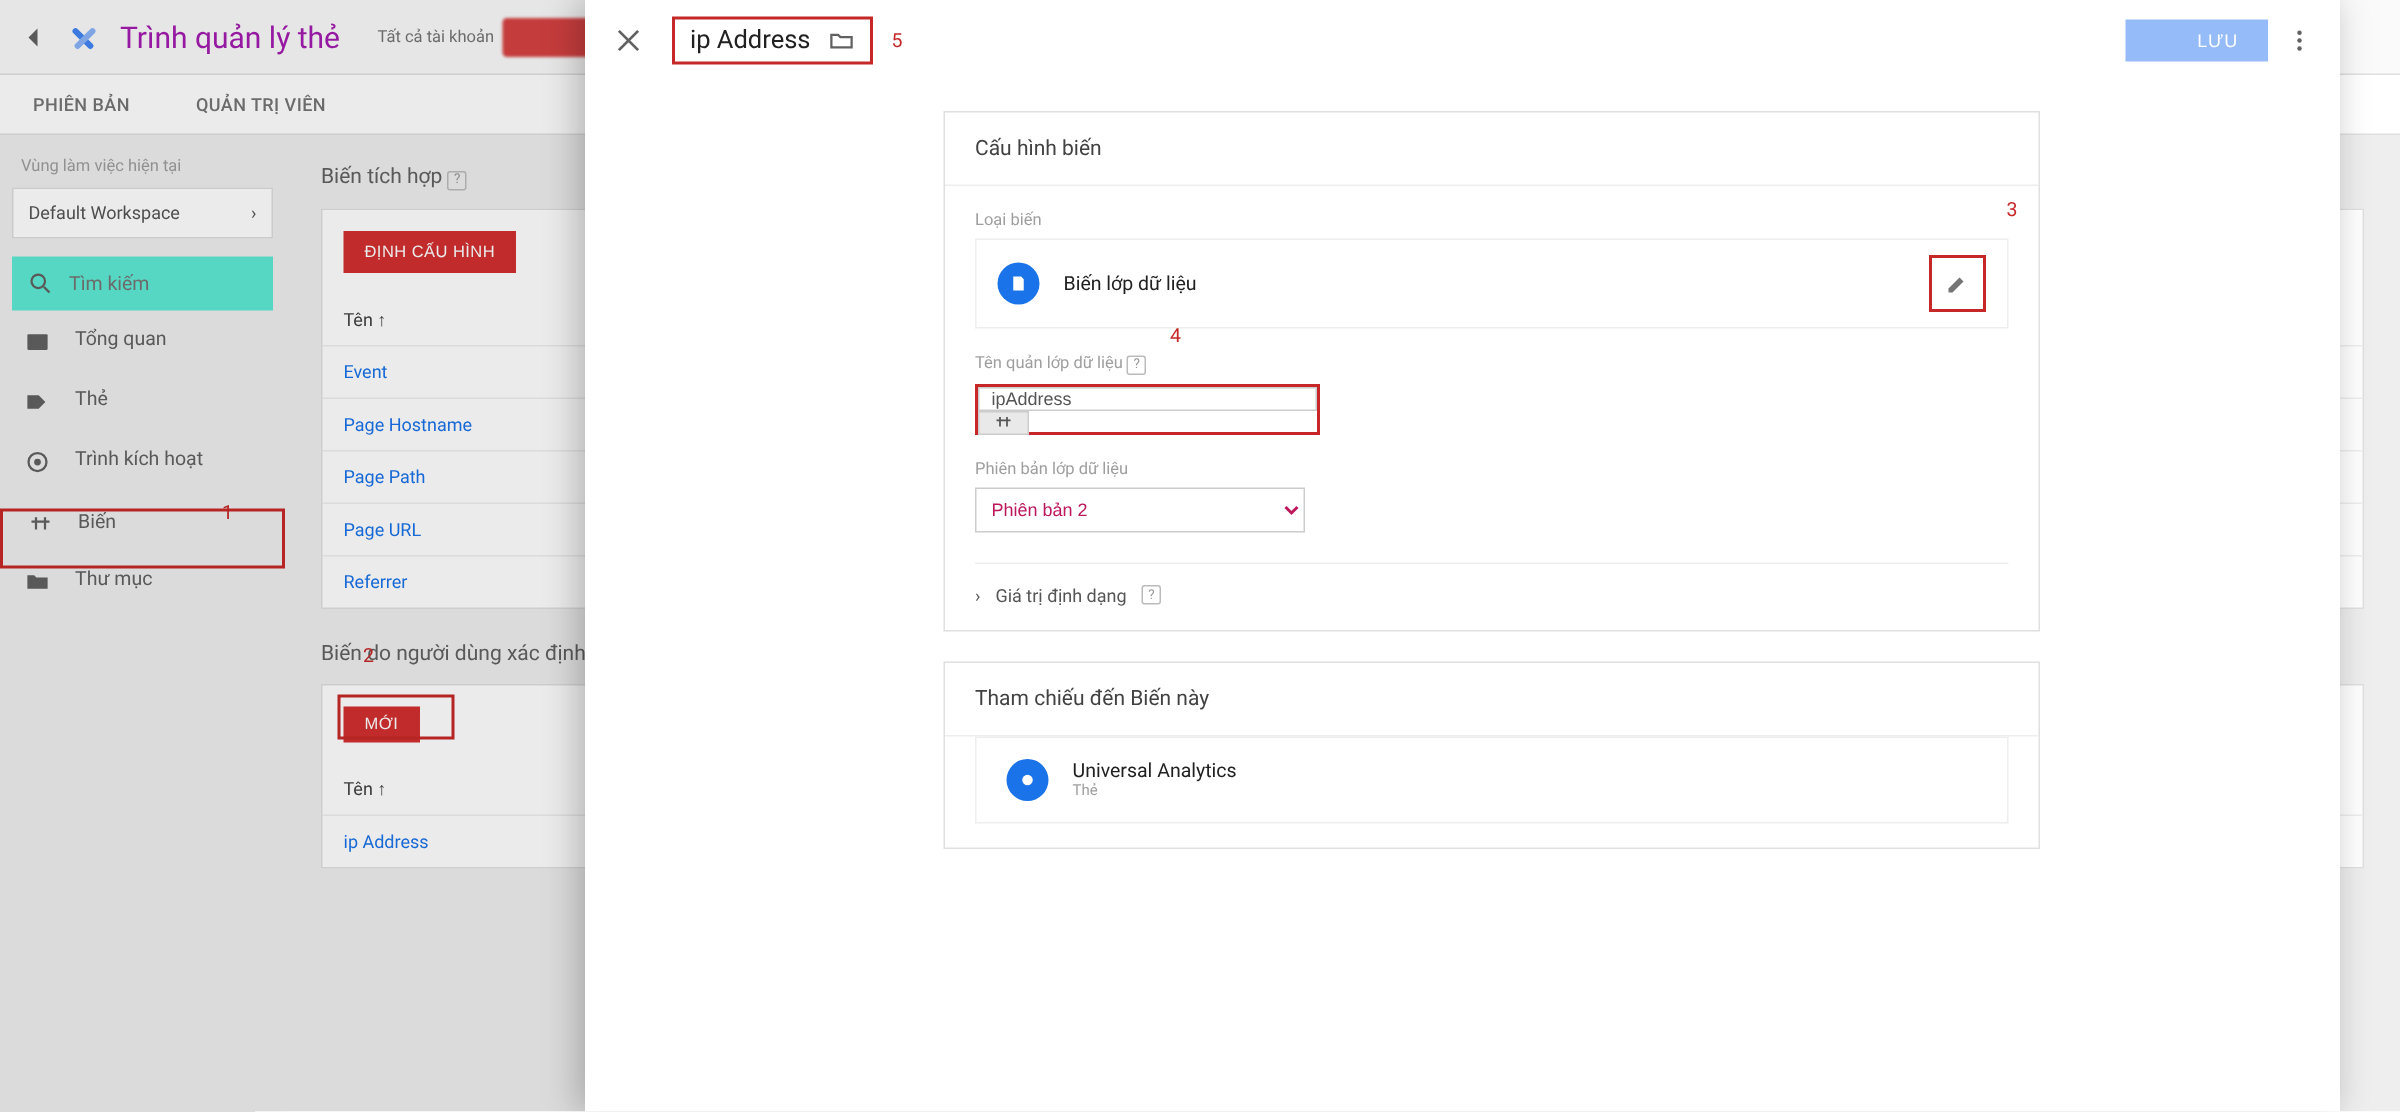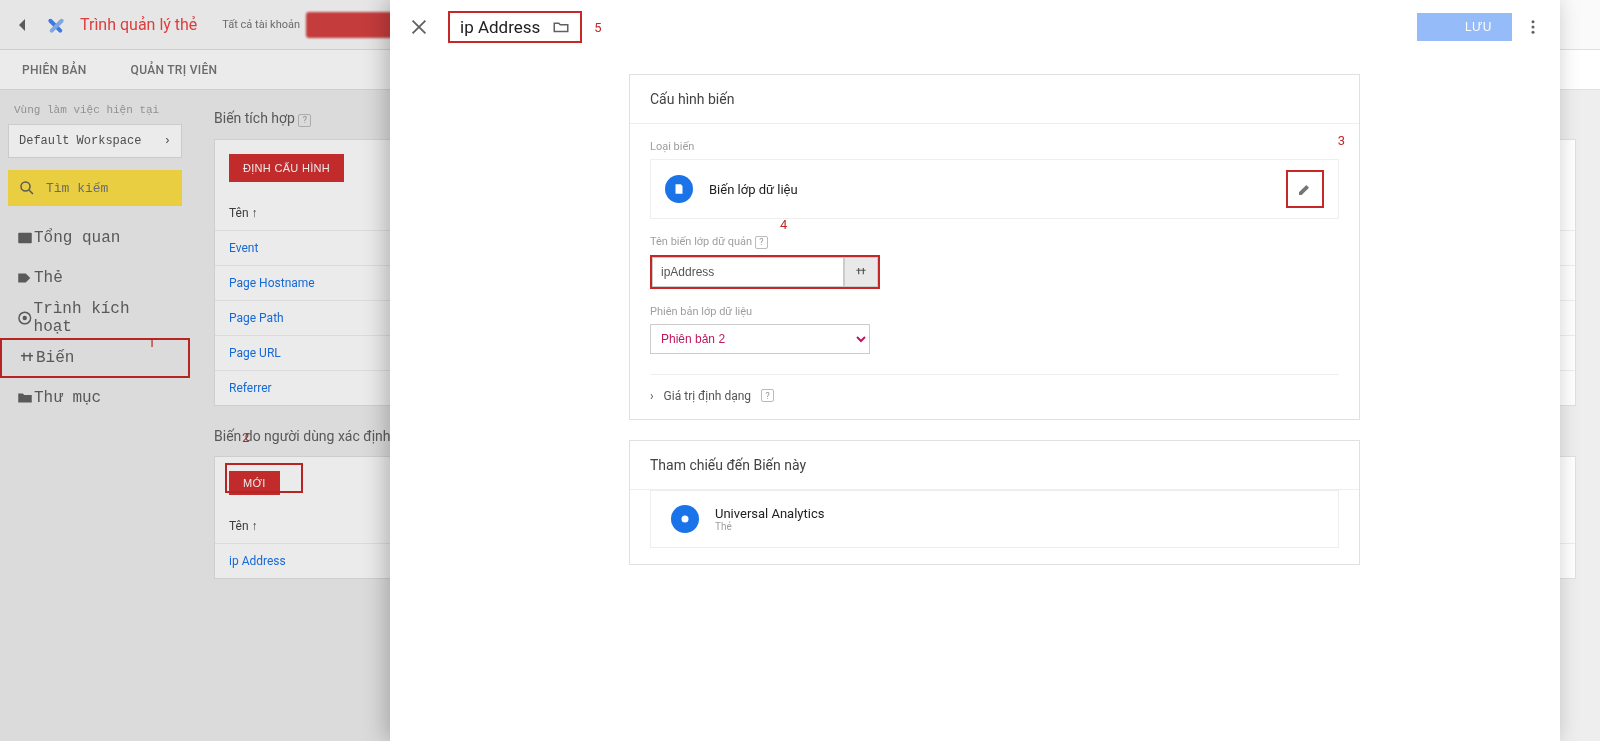--- a/index.html
+++ b/index.html
@@ -3,31 +3,31 @@
 <meta charset="utf-8">
 <style>
 * { box-sizing: border-box; margin: 0; padding: 0; }
 body { font-family: Roboto, Arial, sans-serif; font-size: 13px; color: #212121; background: #fff; width: 1600px; height: 741px; overflow: hidden; position: relative; }
 
 
 .bg-layer { position: absolute; top: 0; left: 0; width: 1600px; height: 741px; background: #eeeeee; }
 .bg-topbar { position: absolute; top: 0; left: 0; right: 0; height: 50px; display: flex; align-items: center; padding: 0 10px; background: #fafafa; border-bottom: 1px solid #e0e0e0; }
 .bg-back { width: 24px; height: 24px; color: #616161; margin-right: 10px; }
 .bg-logo { width: 24px; height: 24px; margin-right: 12px; }
-.bg-title { font-size: 16px; color: #ef4444; }
+.bg-title { font-size: 20px; color: #a21caf; }
 .bg-account { margin-left: 25px; font-size: 11px; color: #757575; }
 .bg-redact { width: 100px; height: 26px; margin-left: 6px; background: #d32f2f; opacity: .9; filter: blur(1px); border-radius: 3px; }
 .bg-tabs { position: absolute; top: 50px; left: 0; right: 0; height: 40px; display: flex; align-items: stretch; background: #fff; border-bottom: 1px solid #e0e0e0; }
 .bg-tab { padding: 0 22px; display: flex; align-items: center; font-size: 12px; color: #757575; letter-spacing: .3px; font-weight: 500; }
 .bg-tab.active { color: #1a73e8; border-bottom: 3px solid #1a73e8; }
-.bg-sidebar { position: absolute; top: 90px; left: 0; width: 190px; bottom: 0; background: #eeeeee; padding-top: 14px; font-family: Liberation Mono, monospace; }
+.bg-sidebar { position: absolute; top: 90px; left: 0; width: 190px; bottom: 0; background: #eeeeee; padding-top: 14px; }
 .sb-hint { font-size: 11px; color: #9e9e9e; padding: 0 14px 8px; }
 .sb-ws { margin: 0 8px 12px; background: #fff; border: 1px solid #ddd; height: 34px; display: flex; align-items: center; justify-content: space-between; padding: 0 10px; font-size: 12px; color: #555; }
-.sb-search { margin: 0 8px 12px; background: #fde047; height: 36px; display: flex; align-items: center; padding: 0 10px; color: #757575; gap: 10px; }
-.sb-item { height: 40px; display: flex; align-items: center; padding: 0 16px; gap: 0; font-size: 16px; color: #616161; }
+.sb-search { margin: 0 8px 12px; background: #5eead4; height: 36px; display: flex; align-items: center; padding: 0 10px; color: #757575; gap: 10px; }
+.sb-item { height: 40px; display: flex; align-items: flex-start; padding: 0 16px; gap: 16px; font-size: 13px; color: #616161; }
 .sb-item.active { border: 2px solid #c62828; }
 .sb-icon { width: 18px; height: 18px; color: #616161; }
 .bg-content { position: absolute; top: 90px; left: 190px; right: 0; bottom: 0; padding: 20px 24px; }
 .sec-title { font-size: 14px; color: #616161; margin-bottom: 12px; }
 .panel-bg { background: #fff; border: 1px solid #e0e0e0; }
 .panel-top { padding: 14px; }
 .btn-red { background: #d32f2f; color: #fff; font-size: 11px; font-weight: 500; padding: 8px 14px; border: none; letter-spacing: .3px; }
 .btn-red.small { padding: 6px 14px; }
 .tbl-head { display: flex; align-items: center; padding: 10px 14px; font-size: 12px; color: #424242; }
 .tbl-row { padding: 10px 14px; font-size: 12px; color: #1a73e8; border-top: 1px solid #eee; }
@@ -50,21 +50,21 @@
 .card { background: #fff; border: 1px solid #e0e0e0; margin-bottom: 20px; }
 .card-h { padding: 16px 20px; font-size: 14px; color: #424242; border-bottom: 1px solid #eee; }
 .card-b { padding: 16px 20px; }
 .small-label { font-size: 11px; color: #9e9e9e; margin-bottom: 6px; }
 .vtype-row { display: flex; align-items: center; justify-content: space-between; border: 1px solid #eee; padding: 10px 14px; position: relative; }
 .vtype-left { display: flex; align-items: center; gap: 16px; }
 .tag-icon { width: 28px; height: 28px; border-radius: 50%; background: #1a73e8; display: flex; align-items: center; justify-content: center; }
 .tag-icon svg { fill: #fff; }
 .pencil-box { width: 38px; height: 38px; border: 2px solid #c62828; display: flex; align-items: center; justify-content: center; }
 .field-row { margin-top: 16px; }
-.field-wrap { display: flex; align-items: stretch; border: 2px solid #c62828; width: 230px; height: 34px; }
+.field-wrap { display: flex; align-items: stretch; border: 2px solid #c62828; width: 230px; height: 34px; flex-direction: column; }
 .field-input { flex: 1; border: 1px solid #ccc; padding: 0 8px; font-size: 12px; color: #555; }
 .field-btn { width: 34px; background: #e9e9e9; border: 1px solid #ccc; display: flex; align-items: center; justify-content: center; }
 .sel { margin-top: 16px; }
 .select-el { width: 220px; height: 30px; border: 1px solid #ccc; font-size: 12px; padding: 0 6px; color: #be185d; background: #fff; }
 .chk-row { margin-top: 14px; display: flex; align-items: center; gap: 10px; font-size: 12px; color: #555; }
 .chk-box { width: 16px; height: 16px; border: 2px solid #757575; }
 .exp-row { margin-top: 20px; padding-top: 14px; border-top: 1px solid #eee; display: flex; align-items: center; gap: 10px; font-size: 12px; color: #555; }
 .help { width: 13px; height: 13px; border: 1px solid #bbb; border-radius: 2px; display: inline-flex; align-items: center; justify-content: center; font-size: 9px; color: #999; }
 .ref-row { display: flex; align-items: center; gap: 16px; padding: 14px 20px; border: 1px solid #eee; margin: 0 20px 16px; }
 .ref-icon { width: 28px; height: 28px; border-radius: 50%; background: #1a73e8; display: flex; align-items: center; justify-content: center; }
@@ -210,21 +210,21 @@
               <svg width="16" height="16" viewBox="0 0 24 24">
                   <path fill="#757575" d="M3 17l11-11 4 4L7 21H3v-4z"></path>
                 </svg>
             </div>
           </div>
         </div>
 
         <div class="field-row" style="position:relative;">
           <div class="ann" style="top:-18px; left:130px;">4</div>
           <div class="small-label">
-            <span>Tên biến lớp dữ quản</span>
+            <span>Tên quản lớp dữ liệu</span>
             <span class="help">?</span>
           </div>
           <div class="field-wrap">
             <input class="field-input" value="ipAddress" style="">
             <div class="field-btn">
               <svg width="14" height="14" viewBox="0 0 24 24">
                   <path fill="#555" d="M4 8h3V5h2v3h6V5h2v3h3v2h-3v6h-2v-6H9v6H7v-6H4z"></path>
                 </svg>
             </div>
           </div>

